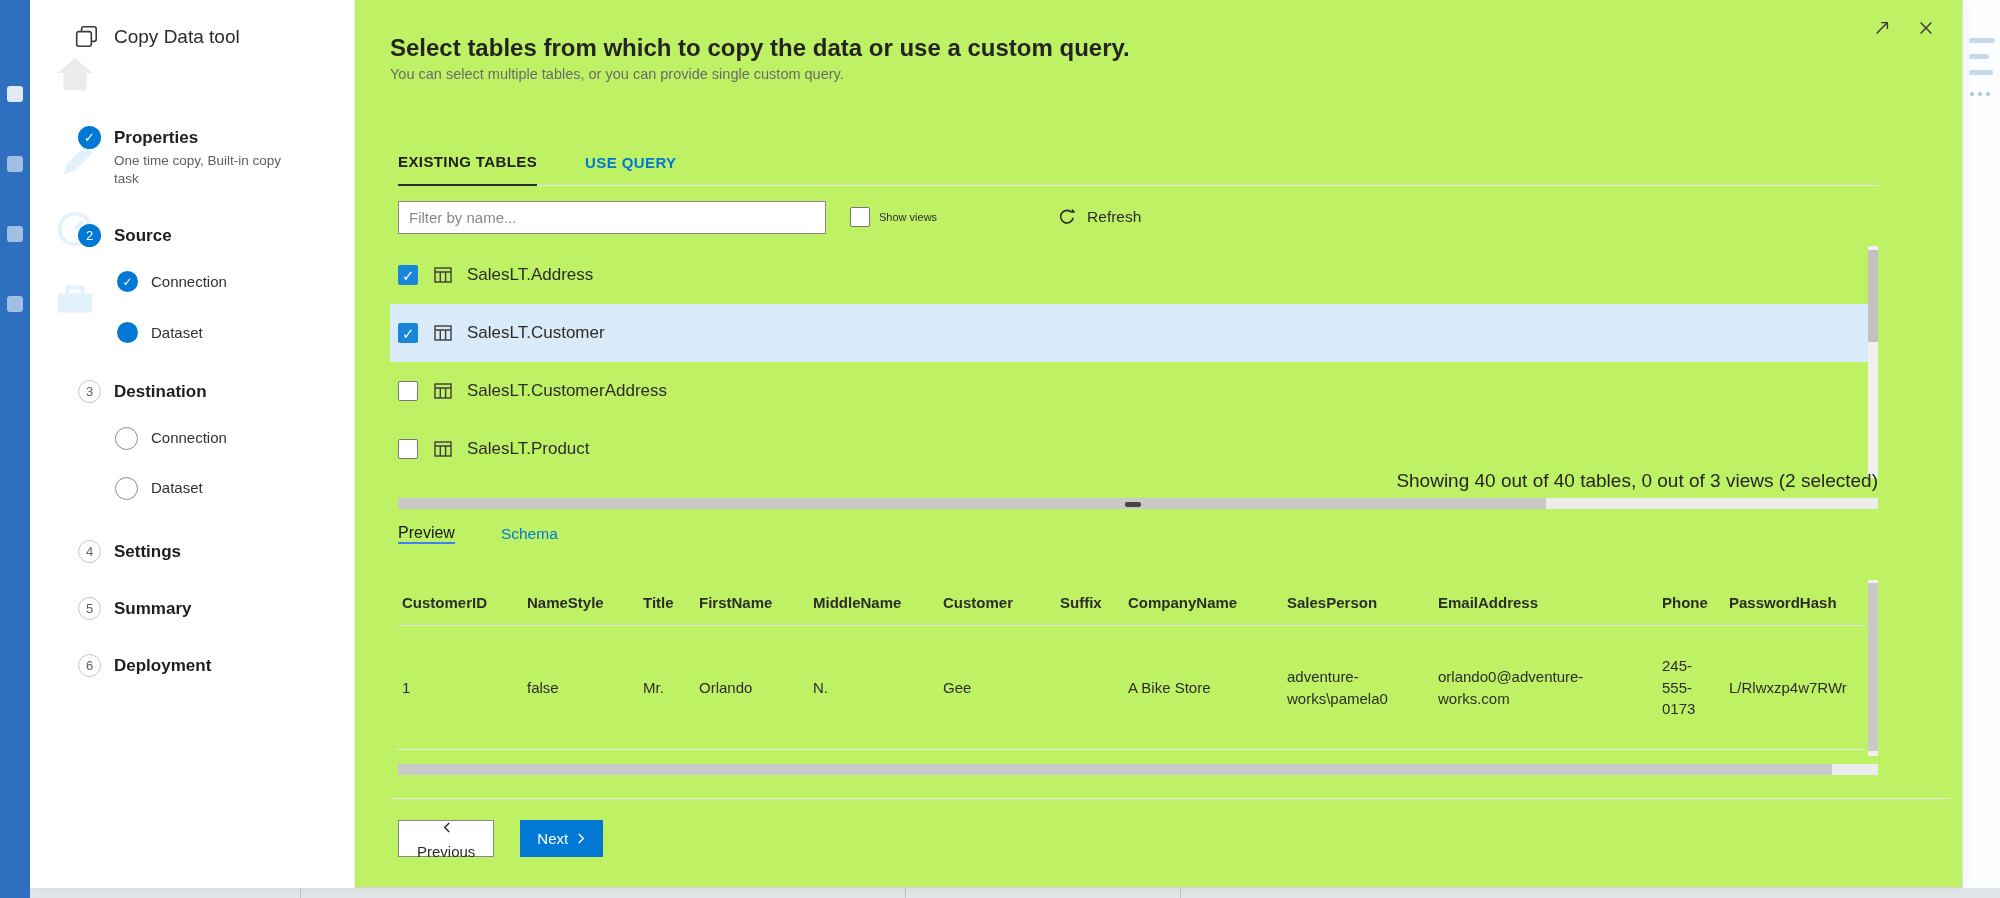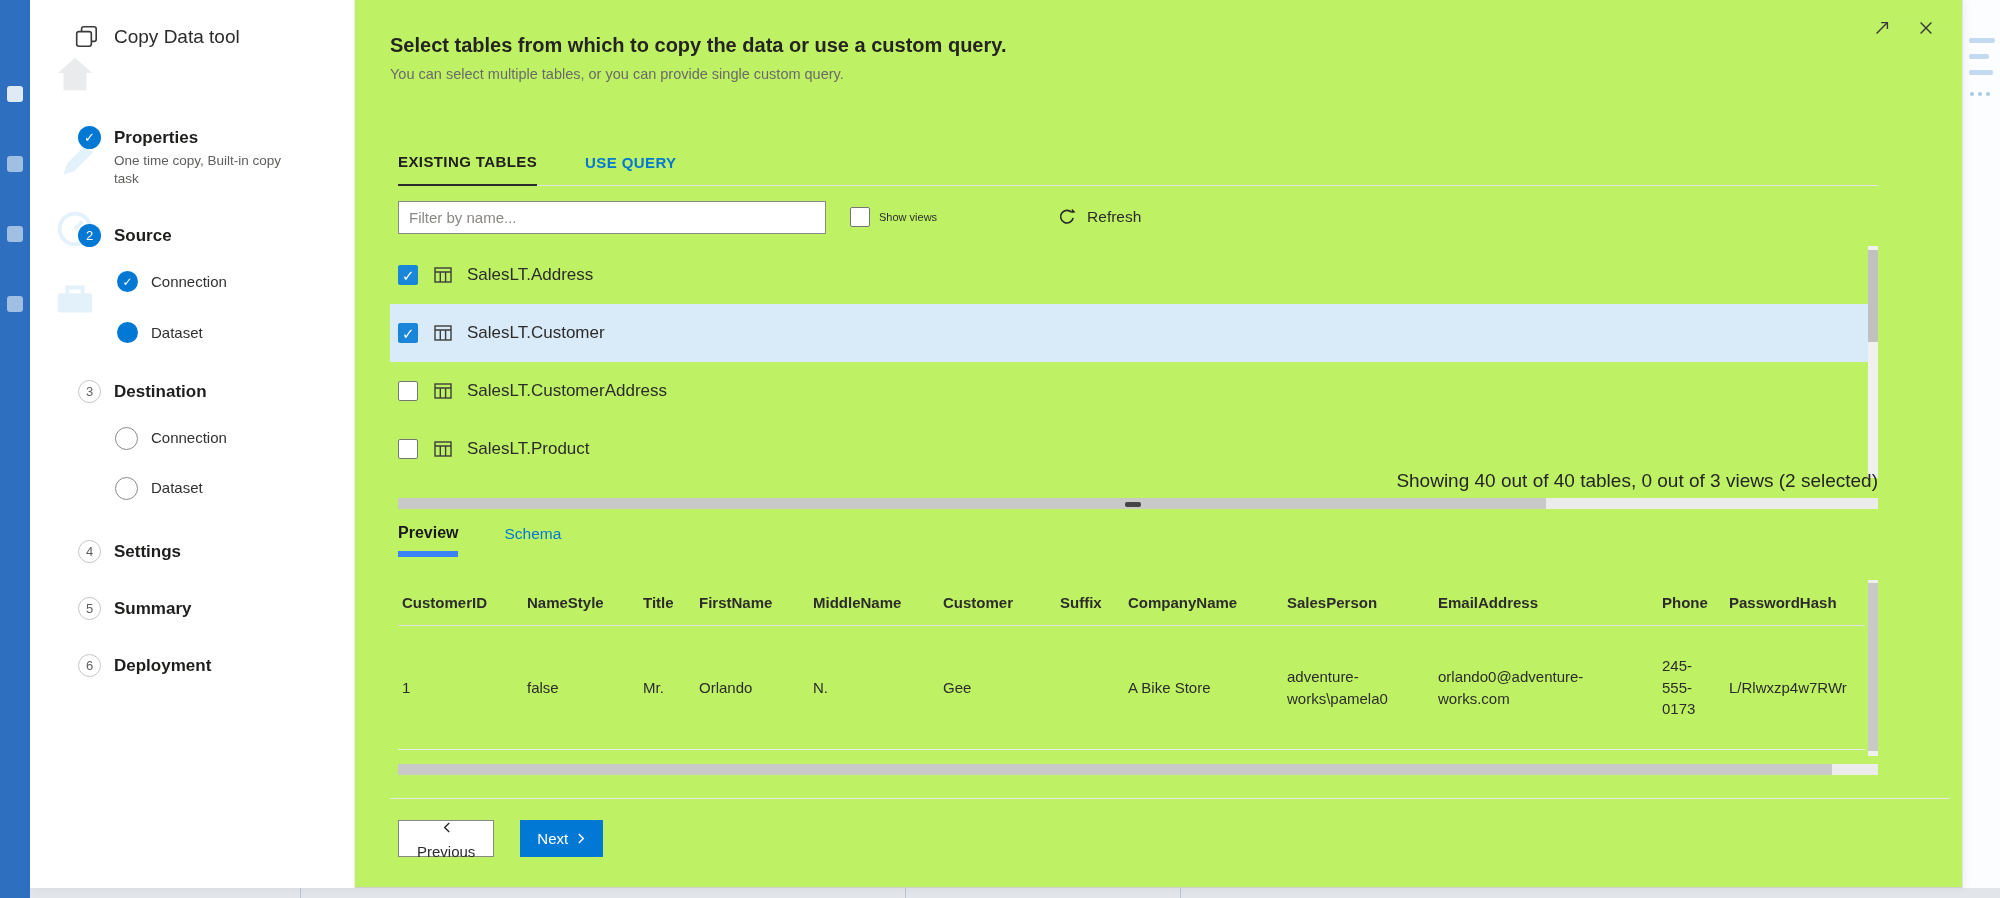--- a/index.html
+++ b/index.html
@@ -45,21 +45,21 @@
   .step-label.strong { font-weight:700; }
   .step-sub { font-size:13.5px; color:#605e5c; line-height:1.3; margin-top:3px; width:175px; }
   .substep-label { font-size:15px; font-weight:400; color:#323130; line-height:22px; }
 
   
   .winbtns { position:absolute; top:18px; right:26px; display:flex; gap:24px; }
   .winbtn { width:20px; height:20px; background:none; border:none; cursor:pointer; display:flex; align-items:center; justify-content:center; }
 
   
   .main { position:absolute; left:360px; top:0; width:1488px; height:888px; }
-  .page-title { position:absolute; left:0; top:34px; font-size:20px; font-weight:700; color:#252423; }
+  .page-title { position:absolute; left:0; top:34px; font-size:24px; font-weight:700; color:#252423; }
   .page-subtitle { position:absolute; left:0; top:66px; font-size:14.5px; color:#6b6a68; }
 
   .tabs { position:absolute; left:8px; top:132px; width:1480px; height:54px; display:flex; align-items:flex-end;
           border-bottom:1px solid #e5e5e5; }
   .tab { font-size:15px; font-weight:600; letter-spacing:.4px; padding-bottom:14px; cursor:pointer; }
   .tab.active { color:#21201f; border-bottom:2px solid #2b2b2b; margin-bottom:-1px; }
   .tab.link { color:#0078d4; margin-left:48px; }
 
   .toolbar { position:absolute; left:8px; top:200px; height:34px; display:flex; align-items:center; }
   .filter-input { width:428px; height:33px; border:1px solid #8a8886; padding:0 10px; font-size:15px; font-family:inherit; color:#323130; }
@@ -91,21 +91,21 @@
   .hs1 { left:8px; top:498px; width:1480px; }
   .hs1 .thumb { left:0; width:1148px; }
   .hs2 { left:8px; top:764px; width:1480px; }
   .hs2 .thumb { left:0; width:1434px; }
   .gripper { position:absolute; left:735px; top:502px; width:16px; height:5px; background:#454545; border-radius:2px; cursor:row-resize; }
 
   .status { position:absolute; top:470px; right:0; font-size:19px; color:#262524; }
 
   .ptabs { position:absolute; left:8px; top:524px; display:flex; gap:46px; align-items:flex-start; }
   .ptab { font-size:16px; cursor:pointer; }
-  .ptab.active { font-weight:700; color:#1b1a19; padding-bottom:9px; border-bottom:6px solid #3b82f6; }
+  .ptab.active { font-weight:400; color:#1b1a19; border-bottom:2px solid #3b82f6; }
   .ptab.link { color:#0078d4; font-size:15.5px; padding-top:1px; }
 
   .ptable { position:absolute; left:8px; top:580px; width:1467px; }
   .phead { display:flex; height:46px; align-items:center; border-bottom:1px solid #e1e1e1; }
   .phead .pcell { font-weight:700; font-size:15px; color:#2d2c2b; }
   .prow { display:flex; align-items:center; min-height:124px; border-bottom:1px solid #ececec; }
   .pcell { padding-left:4px; padding-right:10px; font-size:15px; color:#2d2c2b; line-height:1.45; overflow:hidden; }
   .pcell:nth-child(1)  { width:125px; }
   .pcell:nth-child(2)  { width:116px; }
   .pcell:nth-child(3)  { width:56px;  }

